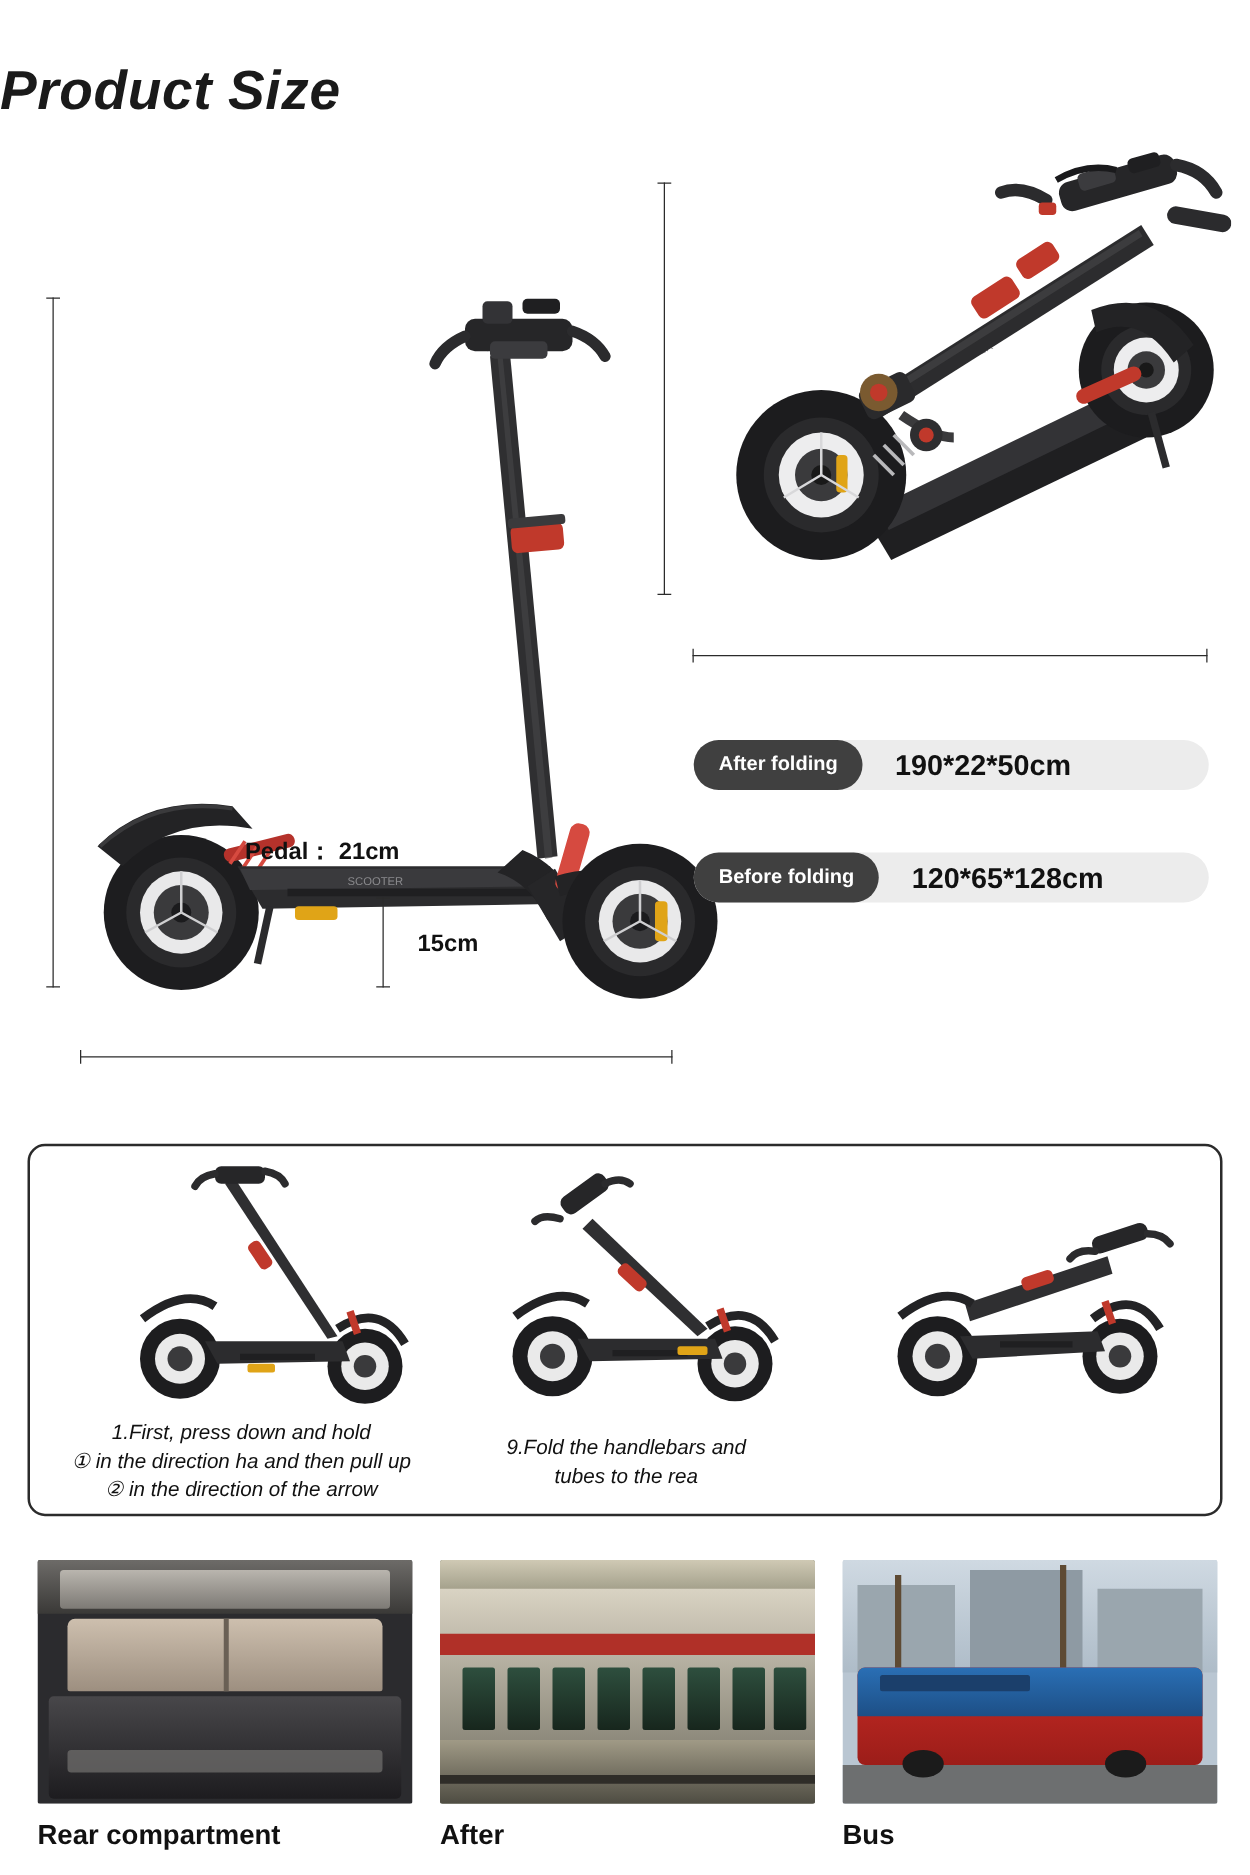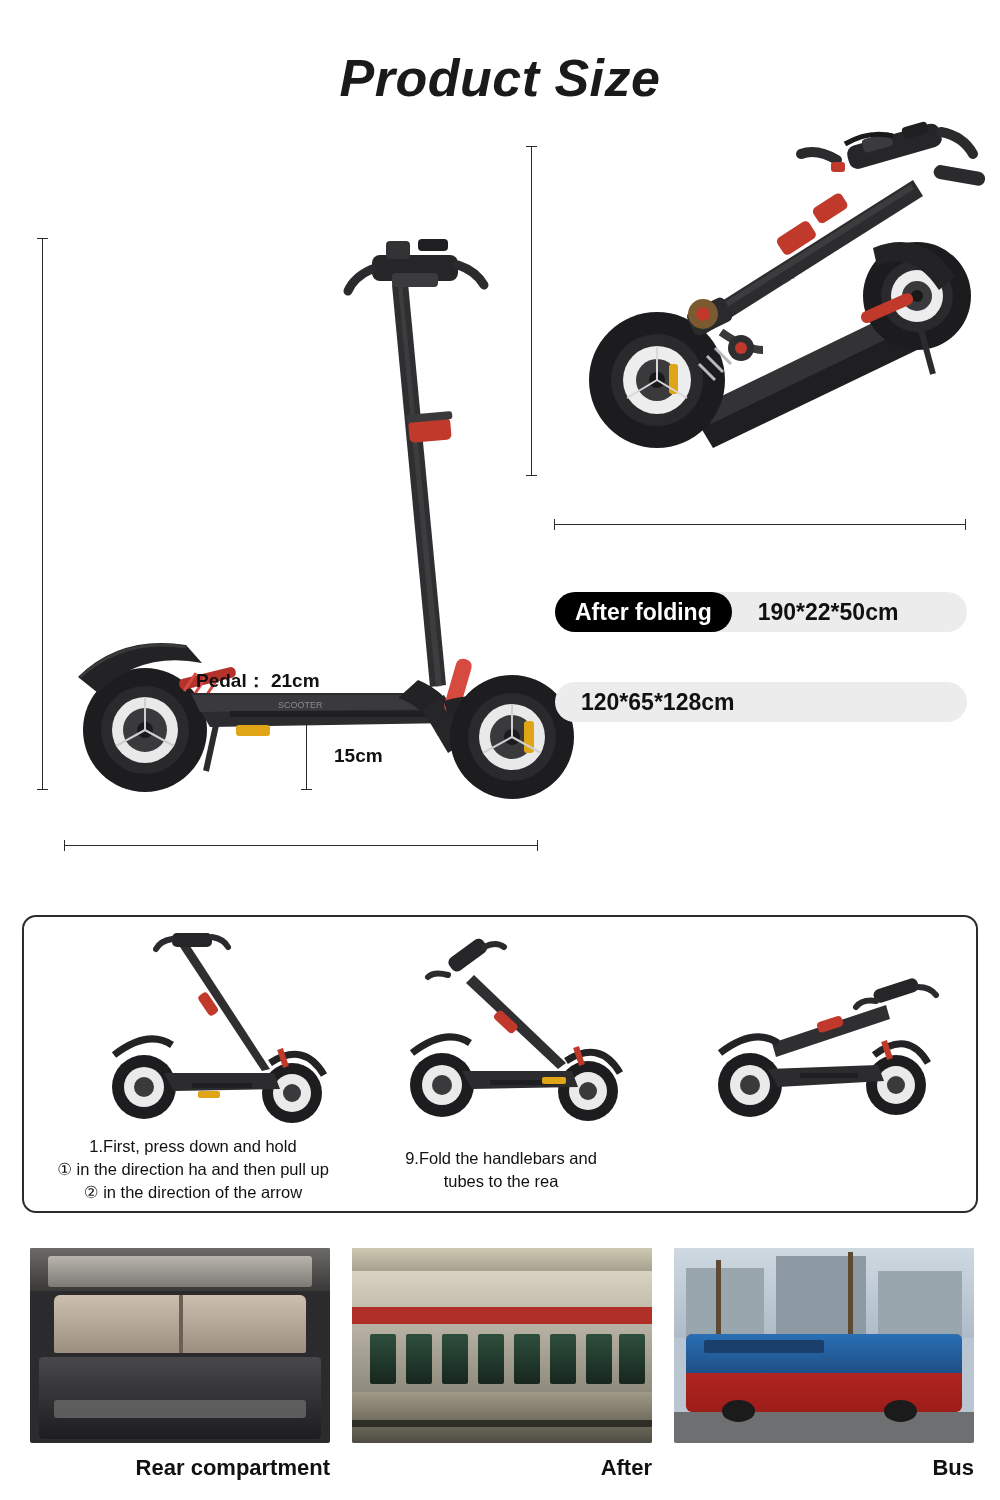--- a/index.html
+++ b/index.html
@@ -5,22 +5,22 @@
   html,body{margin:0;padding:0;}
   body{
     width:1000px;height:1500px;position:relative;
     background:#ffffff;
     font-family:"Liberation Sans", sans-serif;
     color:#1a1a1a;
     overflow:hidden;
   }
   .page-title{
     position:absolute;top:48px;left:0;width:100%;
-    text-align:center;
-    font-size:52px;font-weight:bold;font-style:italic;
+    text-align:left;
+    font-size:44px;font-weight:bold;font-style:italic;
     letter-spacing:.5px;
   }
 
   
   .dim-v{position:absolute;width:1px;background:#2b2b2b;}
   .dim-v::before,.dim-v::after{
     content:"";position:absolute;left:-5px;width:11px;height:1px;background:#2b2b2b;
   }
   .dim-v::before{top:0;}
   .dim-v::after{bottom:0;}
@@ -33,46 +33,46 @@
   .dim-label{position:absolute;font-size:19px;font-weight:600;color:#111;white-space:nowrap;}
 
   
   .spec-row{position:absolute;display:flex;align-items:center;height:40px;}
   .spec-row .track{
     position:absolute;left:0;top:0;height:40px;width:100%;
     background:#ececec;border-radius:20px;
   }
   .spec-key{
     position:relative;z-index:2;
-    background:#000000;color:#fff;border-radius:20px;
+    background:#404040;color:#fff;border-radius:20px;
     height:40px;display:flex;align-items:center;justify-content:center;
-    padding:0 20px;font-size:23px;font-weight:bold;white-space:nowrap;
+    padding:0 20px;font-size:16px;font-weight:bold;white-space:nowrap;
   }
   .spec-val{
     position:relative;z-index:2;
     font-size:23px;font-weight:bold;color:#111;
     margin-left:26px;white-space:nowrap;
   }
 
   
   .steps-box{
     position:absolute;left:22px;top:915px;width:956px;height:298px;
-    border:2px solid #2b2b2b;border-radius:14px;box-sizing:border-box;
+    border:2px solid #2b2b2b;border-radius:14px;box-sizing:border-box;font-style:italic;
   }
   .step{position:absolute;top:0;width:318px;height:100%;}
   .step-art{position:absolute;top:10px;left:0;width:100%;height:205px;}
   .step-cap{
     position:absolute;left:0;width:100%;top:218px;
     text-align:center;font-size:16.5px;line-height:23px;color:#111;
   }
 
   
   .tile{position:absolute;top:1248px;width:300px;height:195px;overflow:hidden;
         border-radius:2px;}
-  .tile-cap{position:absolute;top:1455px;width:300px;text-align:right;
+  .tile-cap{position:absolute;top:1455px;width:300px;text-align:left;
             font-size:22px;font-weight:600;color:#111;}
 
   
   .trunk{width:100%;height:100%;background:#2b2b2e;position:relative;}
   .trunk .roof{position:absolute;left:0;top:0;width:100%;height:22%;
                background:linear-gradient(180deg,#6d6b68,#3a3937);}
   .trunk .glass{position:absolute;left:6%;top:4%;width:88%;height:16%;
                 background:linear-gradient(180deg,#b9b5ae,#7d7a75);border-radius:3px;}
   .trunk .seats{position:absolute;left:8%;top:24%;width:84%;height:30%;
                 background:linear-gradient(180deg,#cdbfae,#9d8f80);border-radius:6px 6px 2px 2px;}
@@ -277,20 +277,21 @@
 <div class="dim-h" style="left:554px;top:524px;width:412px;"></div>
 
 <div class="spec-row" style="left:555px;top:592px;width:412px;">
   <div class="track"></div>
   <div class="spec-key">After folding</div>
   <div class="spec-val">190*22*50cm</div>
 </div>
 
 <div class="spec-row" style="left:555px;top:682px;width:412px;">
   <div class="track"></div>
+  <div class="spec-key">Before folding</div>
   <div class="spec-val">120*65*128cm</div>
 </div>
 
 <div class="steps-box">
 
   <div class="step" style="left:10px;">
     <div class="step-art">
       <svg viewBox="0 0 318 205" width="318" height="205">
         <circle cx="110" cy="160" r="32" fill="#1d1d1f"></circle>
           <circle cx="110" cy="160" r="20" fill="#eaeaea"></circle>

